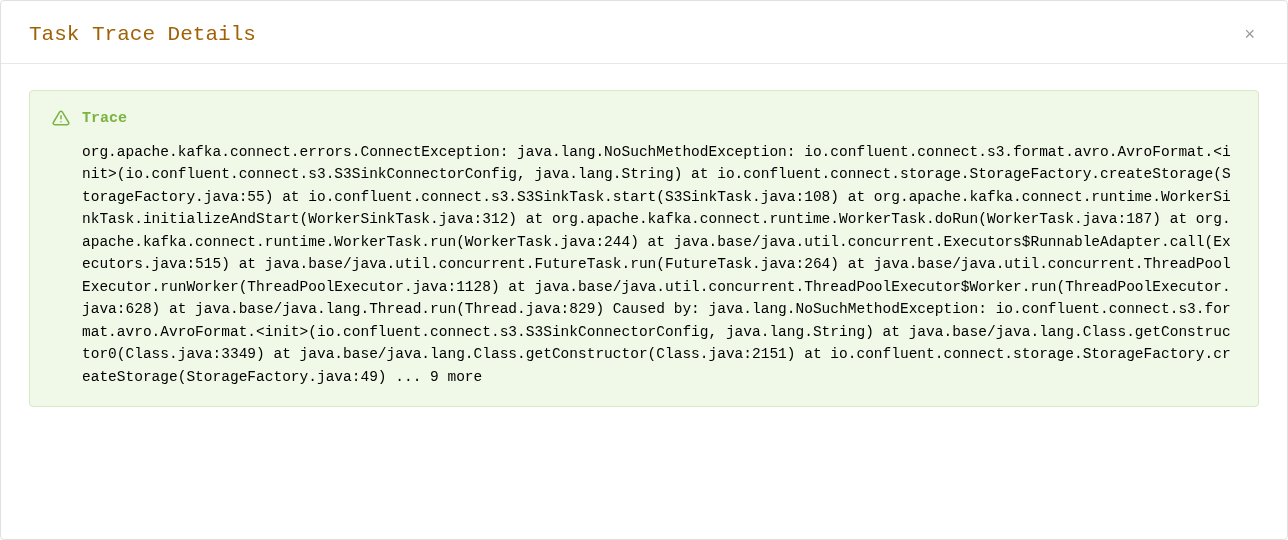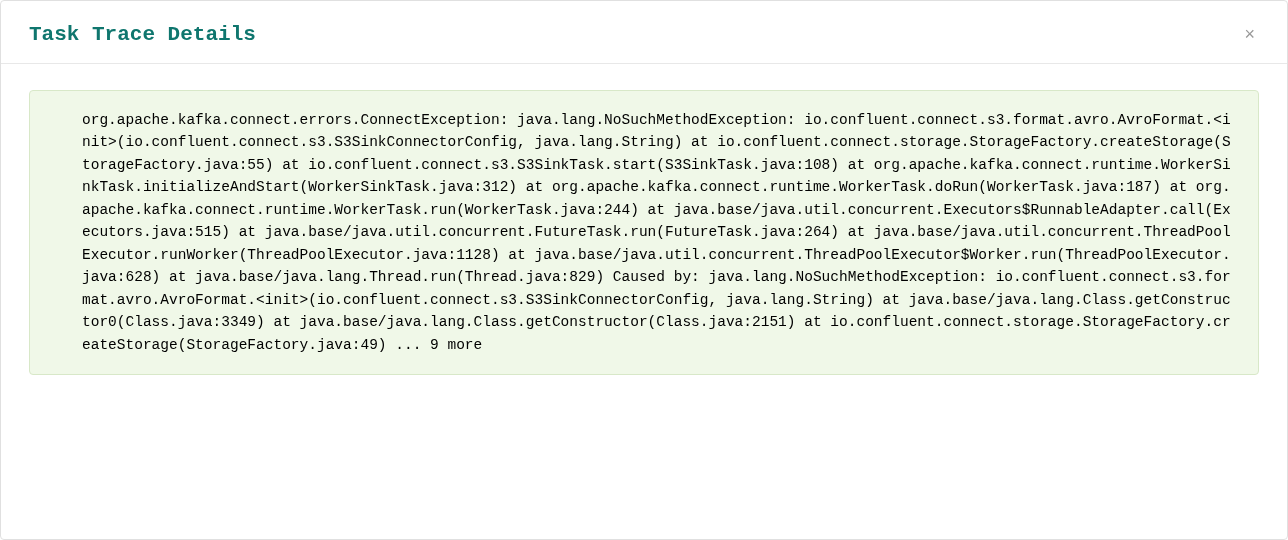--- a/index.html
+++ b/index.html
@@ -28,22 +28,22 @@
     .modal-header {
       padding: 20px 28px 16px 28px;
       border-bottom: 1px solid #e8e8e8;
       display: flex;
       justify-content: space-between;
       align-items: center;
     }
     
     .modal-title {
       font-size: 21px;
-      font-weight: bold;
-      color: #0f766e;
+      font-weight: normal;
+      color: #a16207;
       font-family: 'Menlo', 'Monaco', 'Consolas', 'Courier New', monospace;
     }
     
     .close-button {
       background: none;
       border: none;
       color: #999999;
       font-size: 18px;
       cursor: pointer;
       padding: 4px;
@@ -101,16 +101,26 @@
 <body>
 
 <div class="modal">
   <div class="modal-header">
     <h2 class="modal-title">Task Trace Details</h2>
     <button class="close-button">×</button>
   </div>
 
   <div class="modal-body">
     <div class="trace-panel">
+      <div class="trace-header">
+        <span class="warning-icon">
+          <svg width="18" height="18" viewBox="0 0 24 24" fill="none" stroke="#7cb342" stroke-width="2" stroke-linecap="round" stroke-linejoin="round">
+            <path d="M10.29 3.86L1.82 18a2 2 0 0 0 1.71 3h16.94a2 2 0 0 0 1.71-3L13.71 3.86a2 2 0 0 0-3.42 0z"></path>
+            <line x1="12" y1="9" x2="12" y2="13"></line>
+            <line x1="12" y1="17" x2="12.01" y2="17"></line>
+          </svg>
+        </span>
+        <span class="trace-label">Trace</span>
+      </div>
       <div class="trace-content">org.apache.kafka.connect.errors.ConnectException: java.lang.NoSuchMethodException: io.confluent.connect.s3.format.avro.AvroFormat.&lt;init&gt;(io.confluent.connect.s3.S3SinkConnectorConfig, java.lang.String) at io.confluent.connect.storage.StorageFactory.createStorage(StorageFactory.java:55) at io.confluent.connect.s3.S3SinkTask.start(S3SinkTask.java:108) at org.apache.kafka.connect.runtime.WorkerSinkTask.initializeAndStart(WorkerSinkTask.java:312) at org.apache.kafka.connect.runtime.WorkerTask.doRun(WorkerTask.java:187) at org.apache.kafka.connect.runtime.WorkerTask.run(WorkerTask.java:244) at java.base/java.util.concurrent.Executors$RunnableAdapter.call(Executors.java:515) at java.base/java.util.concurrent.FutureTask.run(FutureTask.java:264) at java.base/java.util.concurrent.ThreadPoolExecutor.runWorker(ThreadPoolExecutor.java:1128) at java.base/java.util.concurrent.ThreadPoolExecutor$Worker.run(ThreadPoolExecutor.java:628) at java.base/java.lang.Thread.run(Thread.java:829) Caused by: java.lang.NoSuchMethodException: io.confluent.connect.s3.format.avro.AvroFormat.&lt;init&gt;(io.confluent.connect.s3.S3SinkConnectorConfig, java.lang.String) at java.base/java.lang.Class.getConstructor0(Class.java:3349) at java.base/java.lang.Class.getConstructor(Class.java:2151) at io.confluent.connect.storage.StorageFactory.createStorage(StorageFactory.java:49) ... 9 more</div>
     </div>
   </div>
 </div>
 
 </body></html>

